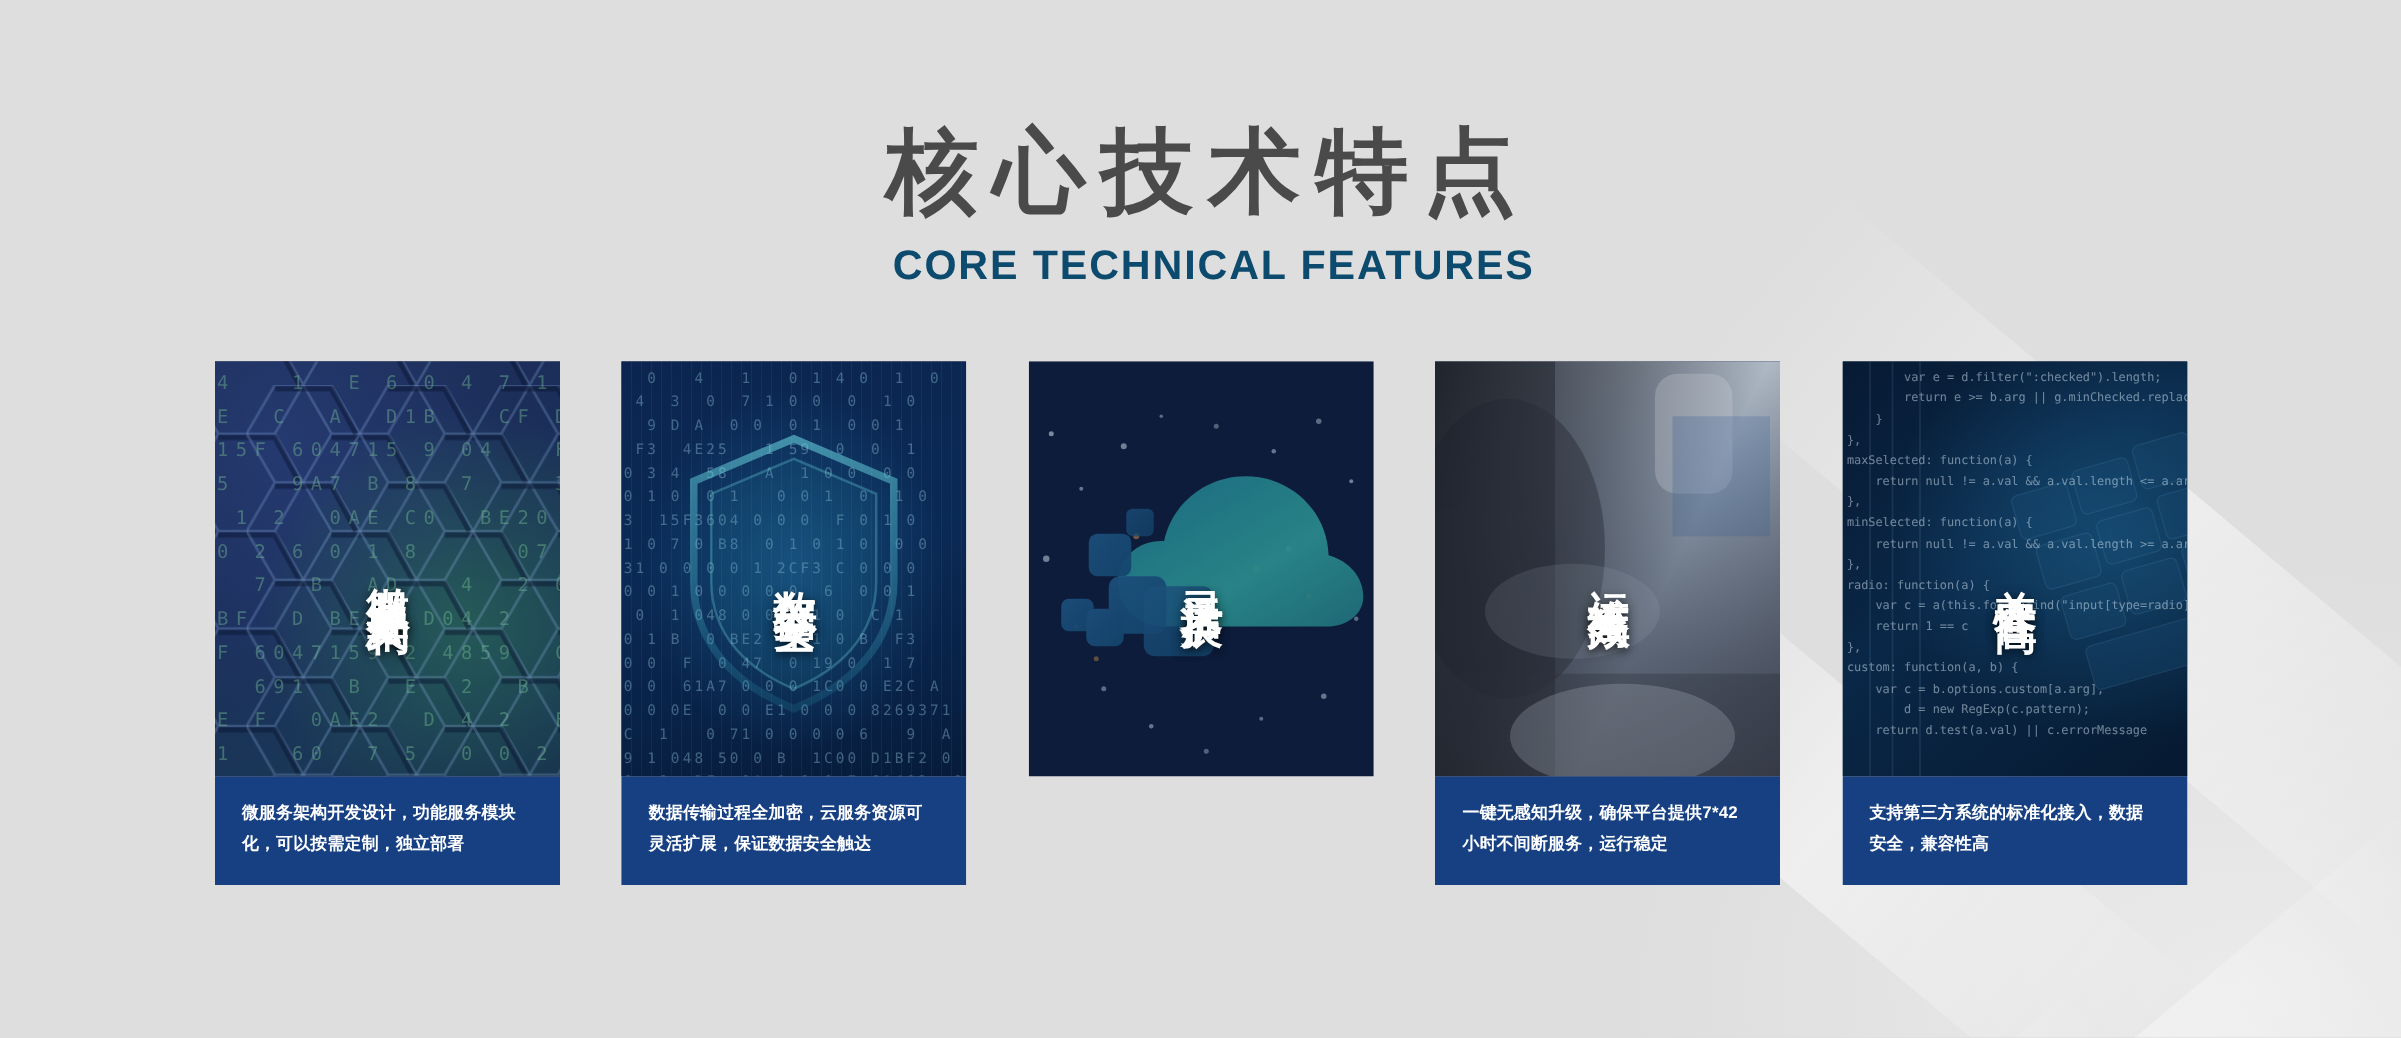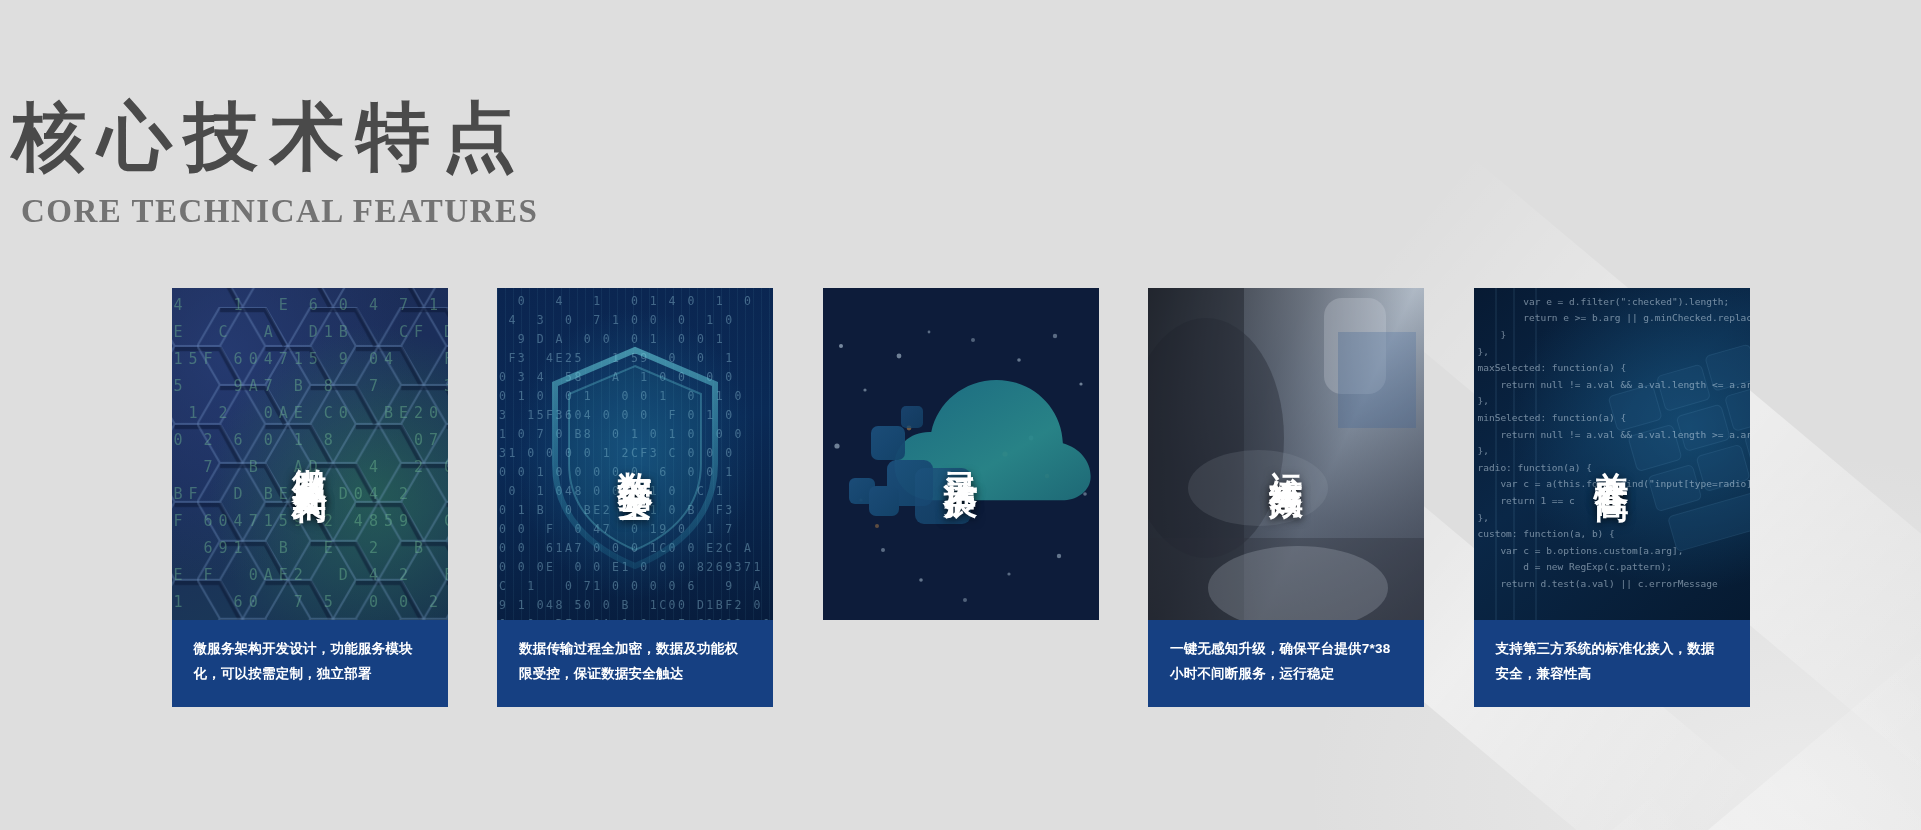--- a/index.html
+++ b/index.html
@@ -57,37 +57,36 @@
     position: absolute;
     right: 0; bottom: 0;
     width: 620px; height: 380px;
     background: radial-gradient(ellipse at 80% 90%, rgba(236,236,236,0.9) 0%, rgba(222,222,222,0) 70%);
   }
 
   
   .header {
     position: relative;
     z-index: 2;
-    text-align: left;
+    text-align: center;
     padding-top: 96px;
-    font-family: Liberation Serif, serif;
   }
   .page-title {
     font-size: 74px;
     font-weight: bold;
     color: #4a4a4a;
     letter-spacing: 12px;
     line-height: 1.12;
     text-indent: 12px;
   }
   .page-subtitle {
     margin-top: 14px;
     font-size: 33px;
     font-weight: bold;
-    color: #737373;
+    color: #0c4a6e;
     letter-spacing: 1.5px;
     margin-left: 21px;
   }
 
   
   .cards {
     position: relative;
     z-index: 2;
     margin: 0 auto;
     margin-top: 58px;
@@ -307,21 +306,21 @@
             <stop offset="100%" stop-color="rgba(40,140,170,0.20)"></stop>
           </linearGradient>
         </defs>
         <path d="M138 62 L218 96 L218 176 C218 228 182 260 138 278 C94 260 58 228 58 176 L58 96 Z" fill="none" stroke="url(#shg)" stroke-width="6"></path>
         <path d="M138 78 L204 106 L204 176 C204 220 174 247 138 262 C102 247 72 220 72 176 L72 106 Z" fill="rgba(40,150,170,0.10)" stroke="rgba(120,225,235,0.28)" stroke-width="2"></path>
       </svg>
       <div class="vtitle">
         <span>数据安全</span>
       </div>
     </div>
-    <div class="card-caption">数据传输过程全加密，数据及功能权限受控，保证数据安全触达</div>
+    <div class="card-caption">数据传输过程全加密，云服务资源可灵活扩展，保证数据安全触达</div>
   </div>
 
   <div class="card card-3">
     <div class="card-visual">
       <div class="art cloud-bg"></div>
       <svg class="art" viewBox="0 0 276 332" preserveAspectRatio="none">
         <g fill="#cfe4f2">
           <circle cx="18" cy="58" r="2" opacity=".55"></circle>
             <circle cx="42" cy="102" r="1.6" opacity=".45"></circle>
           <circle cx="76" cy="68" r="2.4" opacity=".5"></circle>
@@ -385,21 +384,21 @@
         <rect x="176" y="10" width="62" height="96" rx="18" fill="rgba(210,216,224,0.45)"></rect>
         <rect x="190" y="44" width="78" height="96" fill="rgba(40,86,150,0.35)"></rect>
         <rect x="0" y="250" width="276" height="82" fill="rgba(30,34,42,0.45)"></rect>
         <ellipse cx="150" cy="300" rx="90" ry="42" fill="rgba(200,208,218,0.35)"></ellipse>
         <ellipse cx="110" cy="200" rx="70" ry="38" fill="rgba(180,190,202,0.20)"></ellipse>
       </svg>
       <div class="vtitle">
         <span>运维高效</span>
       </div>
     </div>
-    <div class="card-caption">一键无感知升级，确保平台提供7*38 小时不间断服务，运行稳定</div>
+    <div class="card-caption">一键无感知升级，确保平台提供7*42 小时不间断服务，运行稳定</div>
   </div>
 
   <div class="card card-5">
     <div class="card-visual">
       <div class="art code-bg"></div>
       <svg class="art" viewBox="0 0 276 332" preserveAspectRatio="none" style="opacity:.55;z-index:2;">
         <g transform="rotate(-16 138 166)">
           <g fill="rgba(30,78,118,0.55)" stroke="rgba(110,170,210,0.25)" stroke-width="1">
             <rect x="150" y="110" width="46" height="36" rx="5"></rect>
             <rect x="202" y="104" width="46" height="36" rx="5"></rect>

